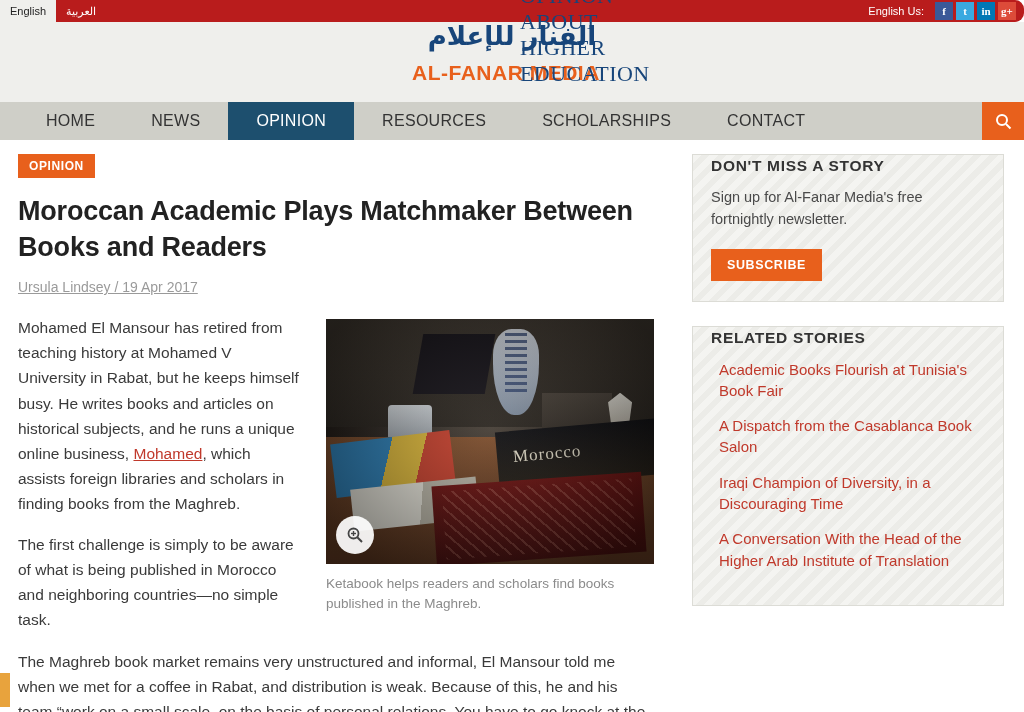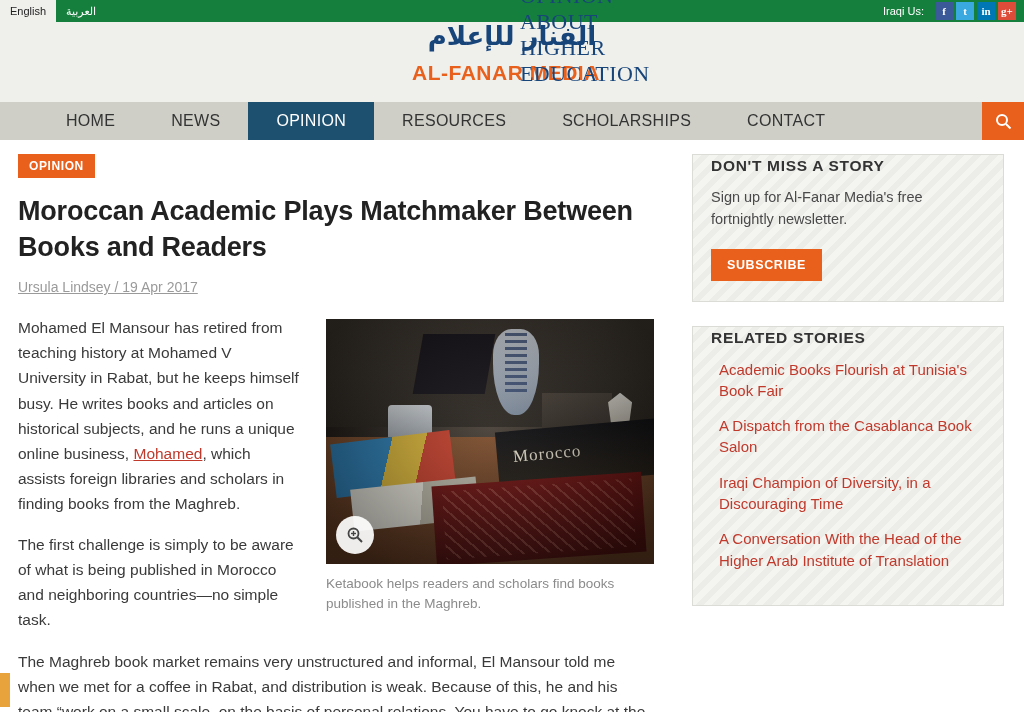--- a/index.html
+++ b/index.html
@@ -7,26 +7,27 @@
     margin: 0; padding: 0;
     width: 1024px; height: 712px;
     overflow: hidden;
     background: #ffffff;
     font-family: "Liberation Sans", sans-serif;
   }
 
   
   .topbar {
     height: 22px;
-    background: #15803d;
+    background: #b91c1c;
     display: flex;
     align-items: stretch;
     justify-content: space-between;
     font-size: 11px;
     color: #ffffff;
+    border-radius: 9px;
   }
   .lang-group { display: flex; align-items: stretch; }
   .lang {
     display: flex; align-items: center;
     padding: 0 10px;
     color: #3f3f3f;
     font-size: 11px;
     cursor: pointer;
   }
   .lang.active { background: #efefec; color: #222; }
@@ -100,21 +101,20 @@
     color: #17457a;
     letter-spacing: 0.4px;
   }
 
   
   .nav {
     height: 38px;
     background: #cfcfc8;
     display: flex;
     align-items: stretch;
-    padding-left: 20px;
   }
   .nav-inner { display: flex; align-items: stretch; flex: 1; padding-left: 18px; }
   .nav-item {
     display: flex; align-items: center;
     padding: 0 28px;
     font-size: 16px;
     color: #333333;
     cursor: pointer;
     letter-spacing: 0.3px;
   }
@@ -340,21 +340,21 @@
 </style>
 </head>
 <body>
 
 <div class="topbar">
   <div class="lang-group">
     <div class="lang active">English</div>
     <div class="lang arabic">العربية</div>
   </div>
   <div class="follow-group">
-    <span class="follow-label">Iraqi Us:</span>
+    <span class="follow-label">English Us:</span>
     <span class="social fb">f</span>
     <span class="social tw">t</span>
     <span class="social li">in</span>
     <span class="social gp">g+</span>
   </div>
 </div>
 
 <div class="masthead">
   <div class="logo-block">
     <div class="logo-ar">الفنار للإعلام</div>

